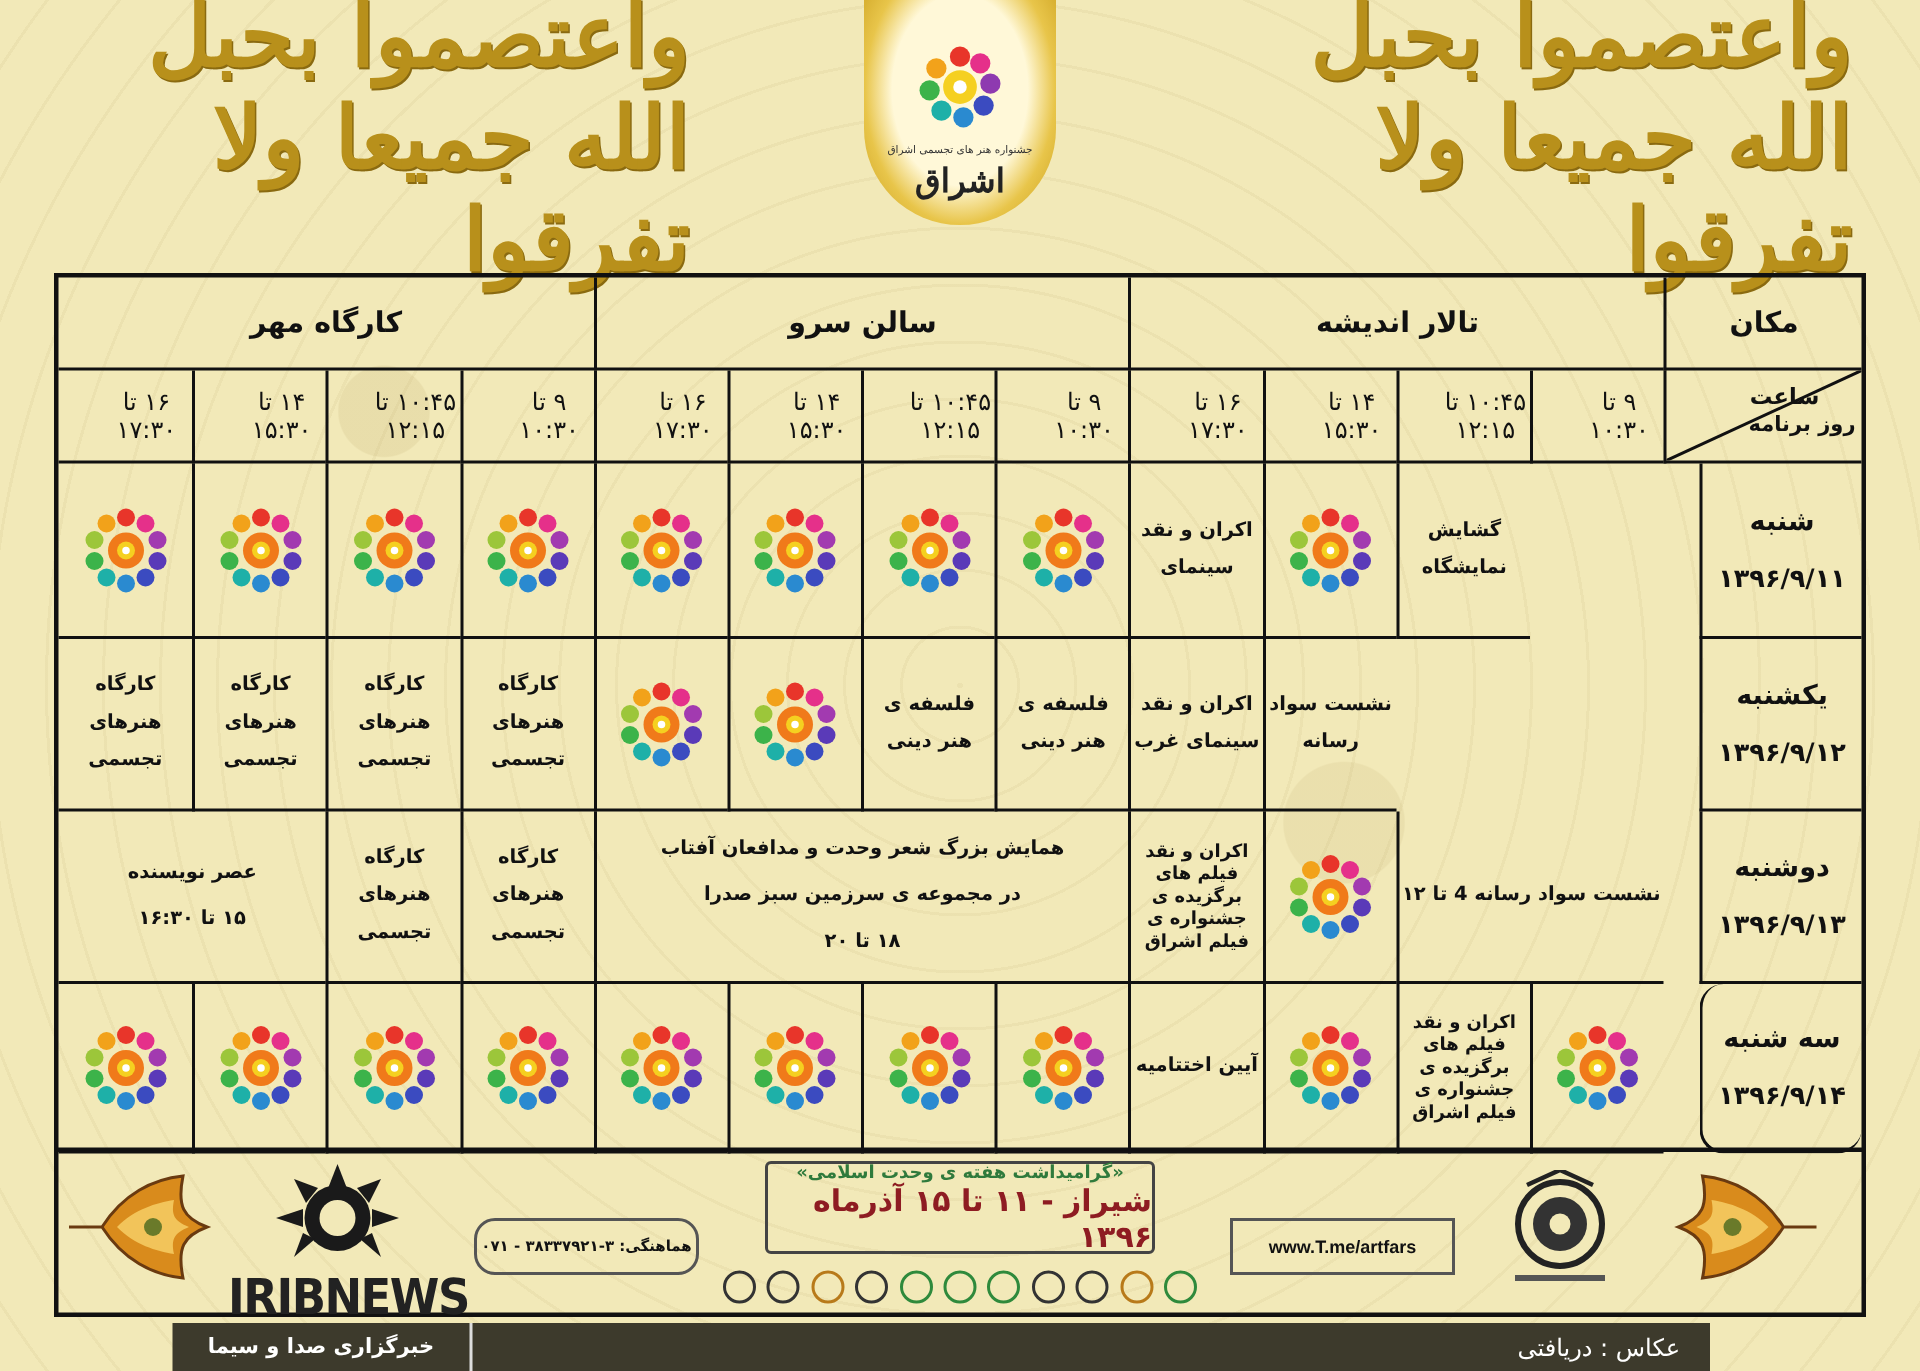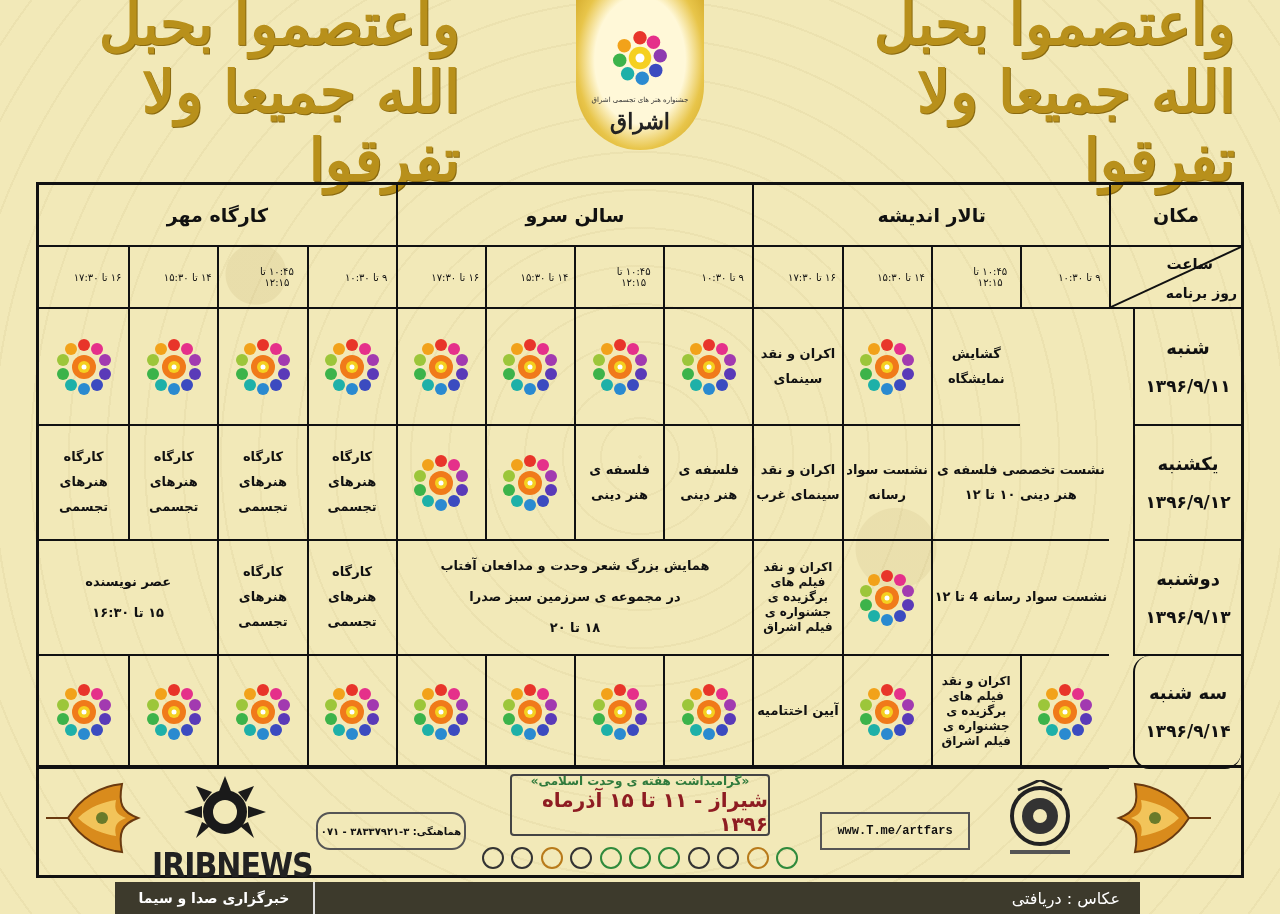--- a/index.html
+++ b/index.html
@@ -73,32 +73,32 @@
     display: flex; align-items: center; justify-content: center;
     text-align: center;
     font-weight: bold;
     direction: rtl;
     position: relative;
   }
   .grid > .cell.lastcol { border-left: none; }
   .venue {
     font-size: 19px; letter-spacing: 10px;
   }
-  .time { font-size: 10px; font-weight: normal; direction: rtl; padding-left: 28px; }
+  .time { font-size: 16px; font-weight: normal; direction: rtl; padding-left: 28px; }
   .event { font-size: 13px; line-height: 1.9; }
   .event.small { font-size: 12px; line-height: 1.25; }
   .dayname { flex-direction: column; gap: 18px; margin-left: 24px; }
   .dayname .d1 { font-size: 18px; letter-spacing: 6px; }
   .dayname .d2 { font-size: 17px; font-weight: bold; }
   .diag {
     font-size: 14px;
   }
   .diag svg { position: absolute; inset: 0; width: 100%; height: 100%; }
   .diag .l1 { position: absolute; top: 8px; right: 28px; font-size: 15px; margin-left: 32px; }
-  .diag .l2 { position: absolute; bottom: 6px; right: 4px; font-size: 14px; }
+  .diag .l2 { position: absolute; bottom: 16px; right: 4px; font-size: 14px; }
   .flower-cell svg { width: 64px; height: 64px; }
 
   
   .footer-band {
     position: absolute; left: 36px; top: 768px; width: 1208px; height: 110px;
     border: 3px solid #111; border-top: none;
   }
   .ornament {
     position: absolute; width: 100px; height: 84px;
   }
@@ -126,21 +126,21 @@
   }
   .logos-row span.g { border-color: #2f8a3c; }
   .logos-row span.o { border-color: #b87a1a; }
 
   .tag-box {
     position: absolute; height: 38px;
     border: 2px solid #555;
     display: flex; align-items: center; justify-content: center;
     font-weight: bold;
   }
-  .tag-box.url { left: 820px; top: 812px; width: 150px; font-family: Liberation Mono, monospace; font-size: 12px; }
+  .tag-box.url { left: 820px; top: 812px; width: 150px; font-family: Liberation Sans, sans-serif; font-size: 12px; }
   .tag-box.phone { left: 316px; top: 812px; width: 150px; font-size: 10px; direction: rtl; border-radius: 14px; }
 
   .logo-arm {
     position: absolute; left: 1000px; top: 780px; width: 80px; height: 80px;
   }
   .logo-iribnews {
     position: absolute; left: 150px; top: 772px; width: 150px; height: 110px;
   }
   .iribnews-text {
     position: absolute; left: 152px; top: 848px;
@@ -271,21 +271,20 @@
     <div class="cell flower-cell lastcol" style="grid-column:13; grid-row:3;">
         <svg viewBox="0 0 64 64">
           <use href="#fl"></use>
         </svg>
       </div>
 
     <div class="cell dayname" style="grid-column:1; grid-row:4;">
       <span class="d1">یکشنبه</span>
       <span class="d2">۱۳۹۶/۹/۱۲</span>
     </div>
-    <div class="cell event" style="grid-column:2 / span 2; grid-row:4;">نشست تخصصی فلسفه ی هنر دینی ۱۰ تا ۱۲</div>
     <div class="cell event" style="grid-column:4; grid-row:4;">نشست سواد رسانه</div>
     <div class="cell event" style="grid-column:5; grid-row:4;">اکران و نقد سینمای غرب</div>
     <div class="cell event" style="grid-column:6; grid-row:4;">فلسفه ی هنر دینی</div>
     <div class="cell event" style="grid-column:7; grid-row:4;">فلسفه ی هنر دینی</div>
     <div class="cell flower-cell" style="grid-column:8; grid-row:4;">
         <svg viewBox="0 0 64 64">
           <use href="#fl"></use>
         </svg>
       </div>
     <div class="cell flower-cell" style="grid-column:9; grid-row:4;">

